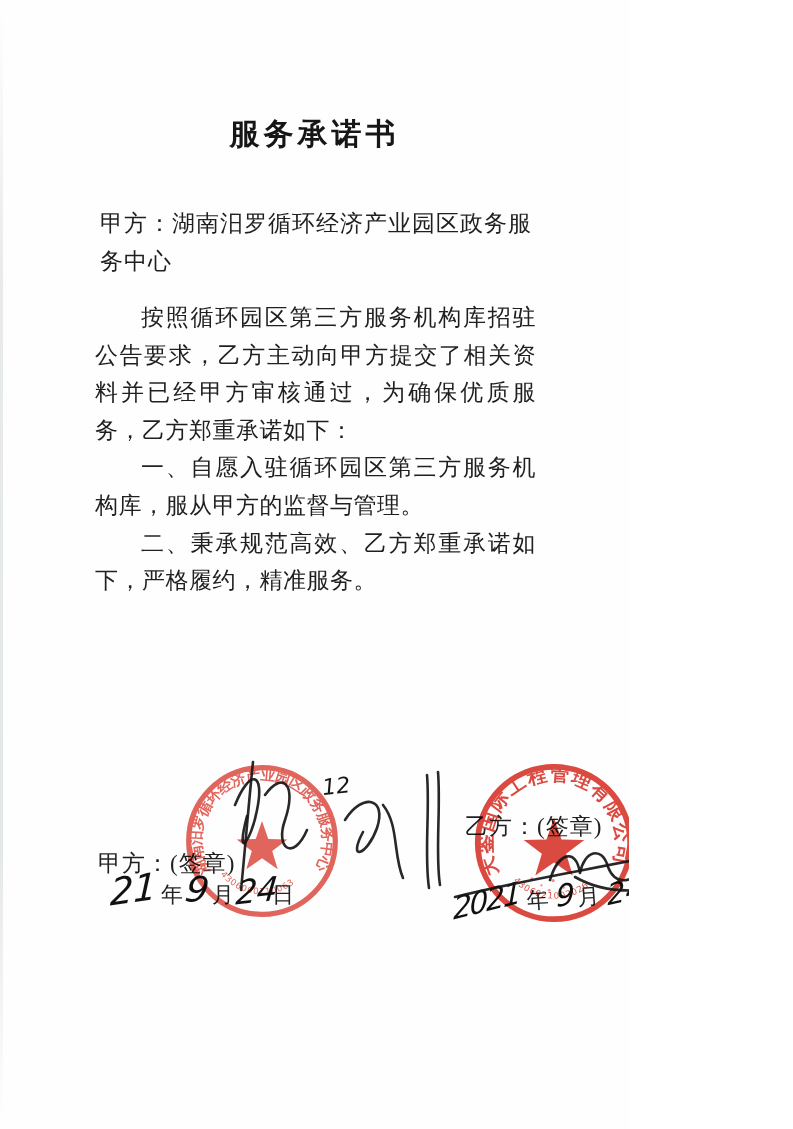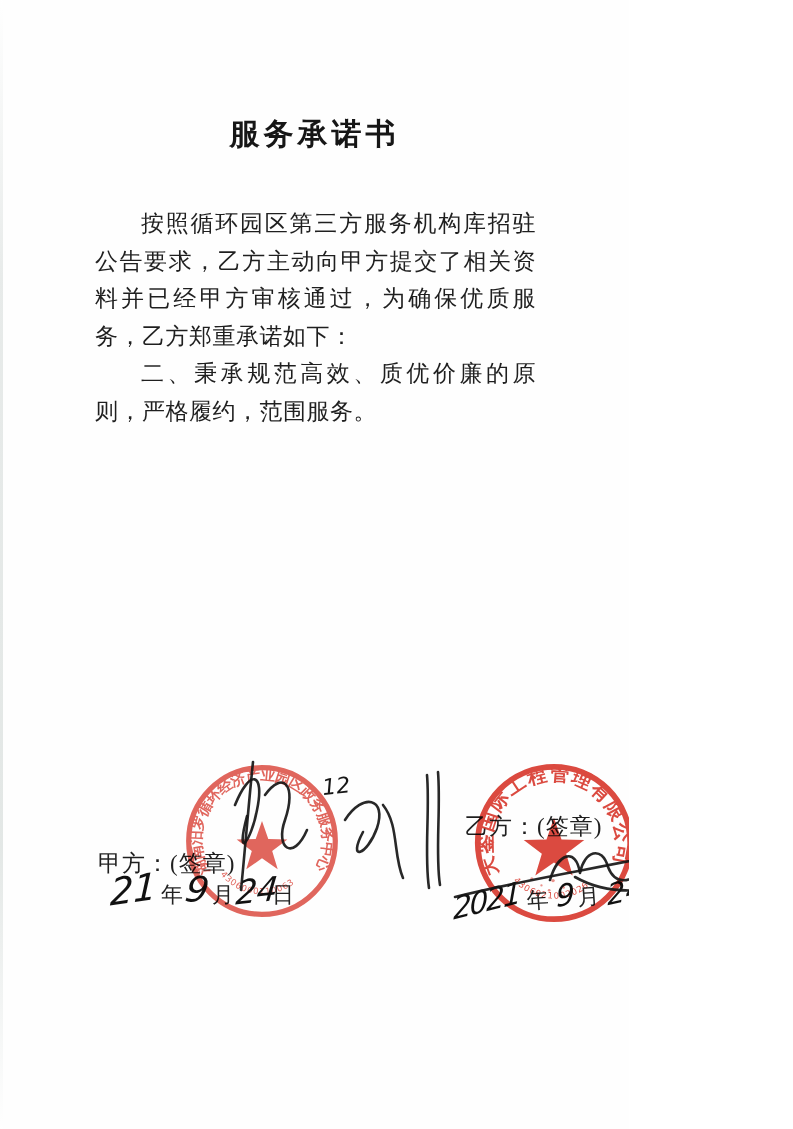--- a/index.html
+++ b/index.html
@@ -29,21 +29,21 @@
     letter-spacing: 4px;
     color: #161616;
   }
   .parties {
     margin: 50px 93px 0 100px;
     font-size: 23px;
     line-height: 38px;
     letter-spacing: 1px;
   }
   .content {
-    margin: 36px 93px 0 95px;
+    margin: 18px 93px 0 95px;
     font-size: 23px;
     line-height: 37.6px;
     text-align: justify;
     letter-spacing: 0.5px;
   }
   .content p { text-indent: 2em; }
   .sig-label {
     position: absolute;
     font-size: 23px;
     letter-spacing: 1px;
@@ -92,25 +92,27 @@
 </style>
 </head>
 <body>
 
 <div class="page">
   <div class="scan-edge"></div>
 
   <h1 class="doc-title">服务承诺书</h1>
 
   <div class="parties">
+    <div>甲方：湖南汨罗循环经济产业园区政务服务中心</div>
   </div>
 
   <div class="content">
     <p>按照循环园区第三方服务机构库招驻公告要求，乙方主动向甲方提交了相关资料并已经甲方审核通过，为确保优质服务，乙方郑重承诺如下：</p>
-    <p>二、秉承规范高效、质优价廉的原则，严格履约，范围服务。</p>
+    <p>一、自愿入驻循环园区第三方服务机构库，服从甲方的监督与管理。</p>
+    <p>二、秉承规范高效、乙方郑重承诺如下，严格履约，精准服务。</p>
   </div>
 
   <div class="sig-label sig-label-a">甲方：(签章)</div>
   <div class="sig-label sig-label-b">乙方：(签章)</div>
 
   <div class="date-line date-a">
     <span class="hw hw-yr-a">21</span>
     <span class="unit">年</span>
     <span class="hw hw-mo-a">9</span>
     <span class="unit">月</span>

